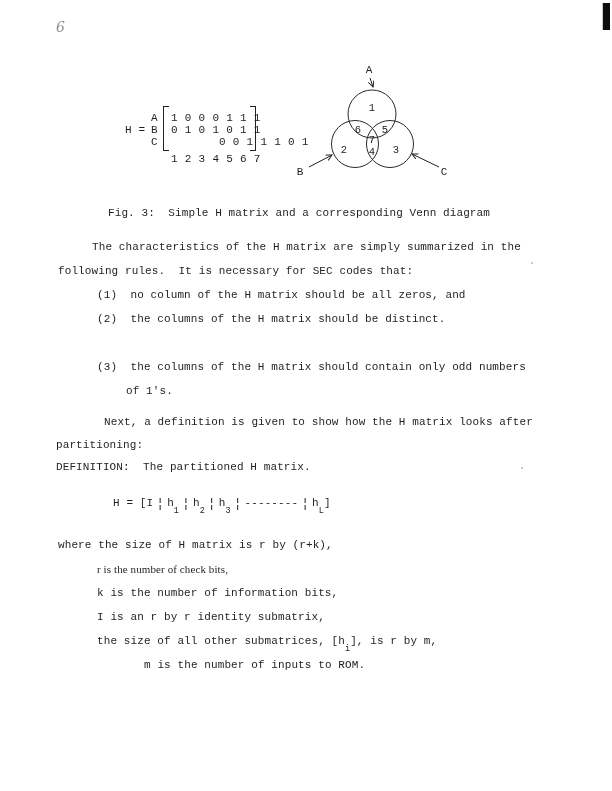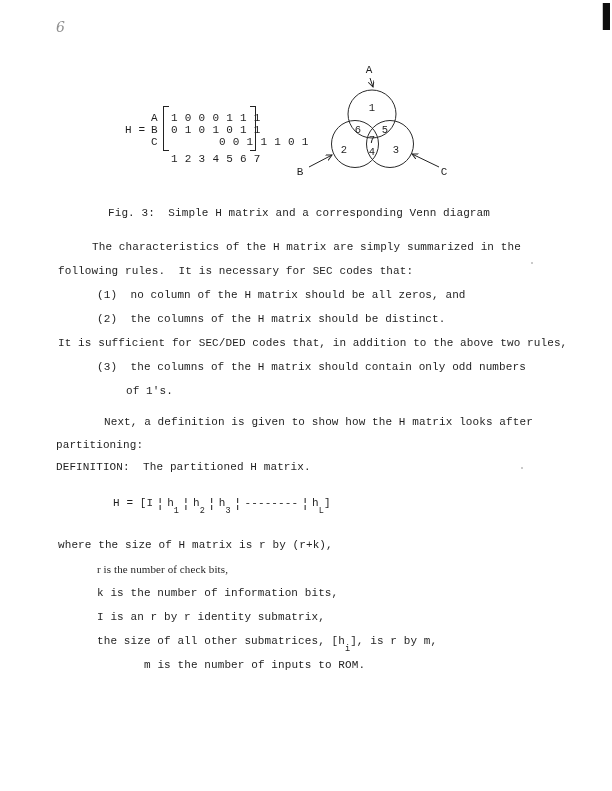--- a/index.html
+++ b/index.html
@@ -70,21 +70,20 @@
     <text x="84" y="97" font-size="10.5" text-anchor="middle">4</text>
     <text x="108" y="95" font-size="10.5" text-anchor="middle">3</text>
   </svg>
 
   <div class="tl" style="left:108px;top:206px;">Fig. 3:  Simple H matrix and a corresponding Venn diagram</div>
 
   <div class="tl" style="left:58px;top:264px;">following rules.  It is necessary for SEC codes that:</div>
   <div class="tl" style="left:92px;top:240px;">The characteristics of the H matrix are simply summarized in the</div>
   <div class="tl" style="left:97px;top:288px;">(1)  no column of the H matrix should be all zeros, and</div>
   <div class="tl" style="left:97px;top:312px;">(2)  the columns of the H matrix should be distinct.</div>
-  <div class="tl" style="left:58px;top:336px;">It is sufficient for SEC/DED codes that, in addition to the above two rules,</div>
   <div class="tl" style="left:97px;top:360px;">(3)  the columns of the H matrix should contain only odd numbers</div>
   <div class="tl" style="left:126px;top:384px;">of 1's.</div>
   <div class="tl" style="left:92px;top:415px;padding-left:12px;">Next, a definition is given to show how the H matrix looks after</div>
   <div class="tl" style="left:56px;top:438px;text-align:center;">partitioning:</div>
   <div class="tl" style="left:56px;top:460px;">DEFINITION:  The partitioned H matrix.</div>
 
   <div class="tl eq" style="left:113px;top:496px;"><span>H = [I</span><span class="sep">¦</span><span>h</span><sub class="tw">1</sub><span class="sep">¦</span><span>h</span><sub class="tw">2</sub><span class="sep">¦</span><span>h</span><sub class="tw">3</sub><span class="sep">¦</span><span>--------</span><span class="sep">¦</span><span>h</span><sub class="tw">L</sub><span>]</span></div>
 
   <div class="tl" style="left:58px;top:538px;">where the size of H matrix is r by (r+k),</div>
   <div class="tl" style="left:97px;top:562px;font-family:Liberation Serif, serif;">r is the number of check bits,</div>

